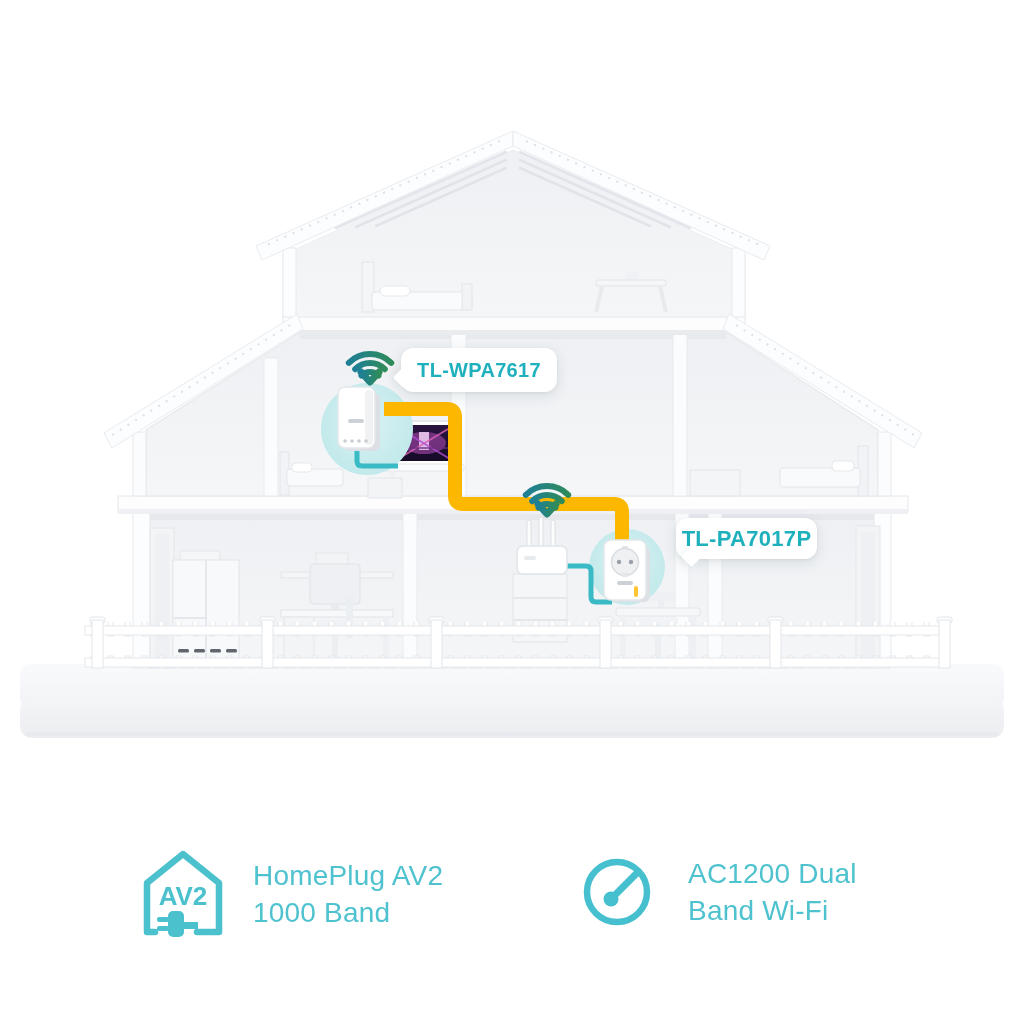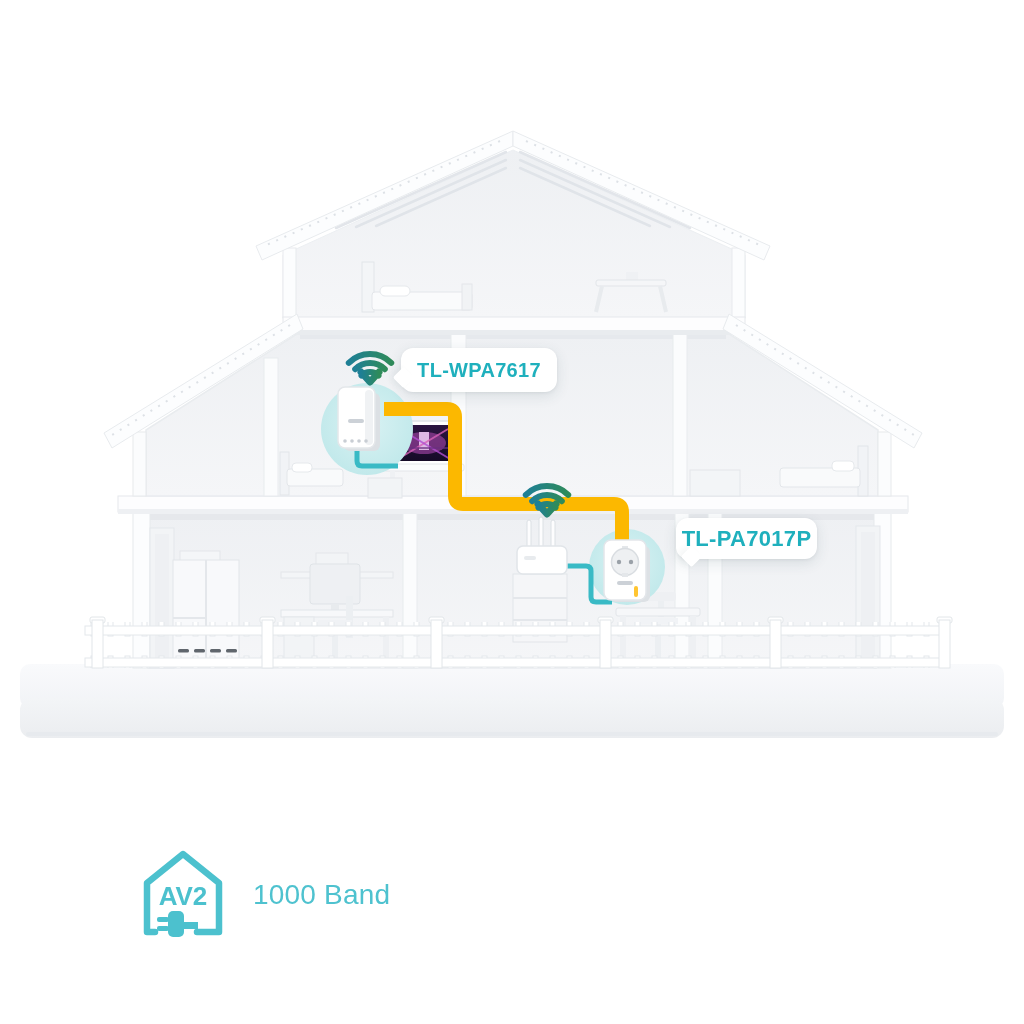--- a/index.html
+++ b/index.html
@@ -310,18 +310,30 @@
       <path d="M 14 85 L 6 85 L 6 36 L 42 7 L 78 36 L 78 85 L 56 85" fill="none" stroke="#4cc1ce" stroke-width="6.5" stroke-linejoin="round" stroke-linecap="round"></path>
       <g fill="#4cc1ce">
         <rect x="16" y="70" width="12" height="5" rx="2"></rect>
         <rect x="16" y="79" width="12" height="5" rx="2"></rect>
         <rect x="27" y="64" width="16" height="26" rx="5"></rect>
         <rect x="41" y="75" width="16" height="7"></rect>
       </g>
       <text x="42" y="58" text-anchor="middle" font-size="26" font-weight="800" fill="#4cc1ce" font-family="Liberation Sans, DejaVu Sans, sans-serif">AV2</text>
     </svg>
     <div class="ftext">
+      <div>HomePlug AV2</div>
       <div>1000 Band</div>
     </div>
   </div>
 
+  <div class="feature feature-wifi">
+    <svg class="ficon" width="74" height="90" viewBox="0 0 74 90">
+      <circle cx="37" cy="45" r="30" fill="none" stroke="#46c0ce" stroke-width="6.5"></circle>
+      <line x1="34" y1="49" x2="56" y2="27" stroke="#46c0ce" stroke-width="7" stroke-linecap="round"></line>
+      <circle cx="31" cy="52" r="7.5" fill="#46c0ce"></circle>
+    </svg>
+    <div class="ftext">
+      <div>AC1200 Dual</div>
+      <div>Band Wi-Fi</div>
+    </div>
+  </div>
 
 </div>
 
 </body></html>

